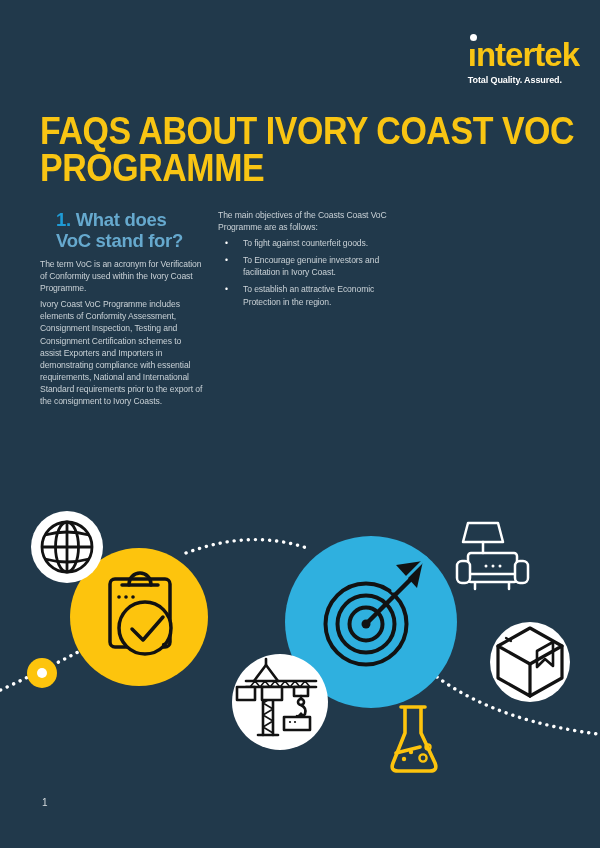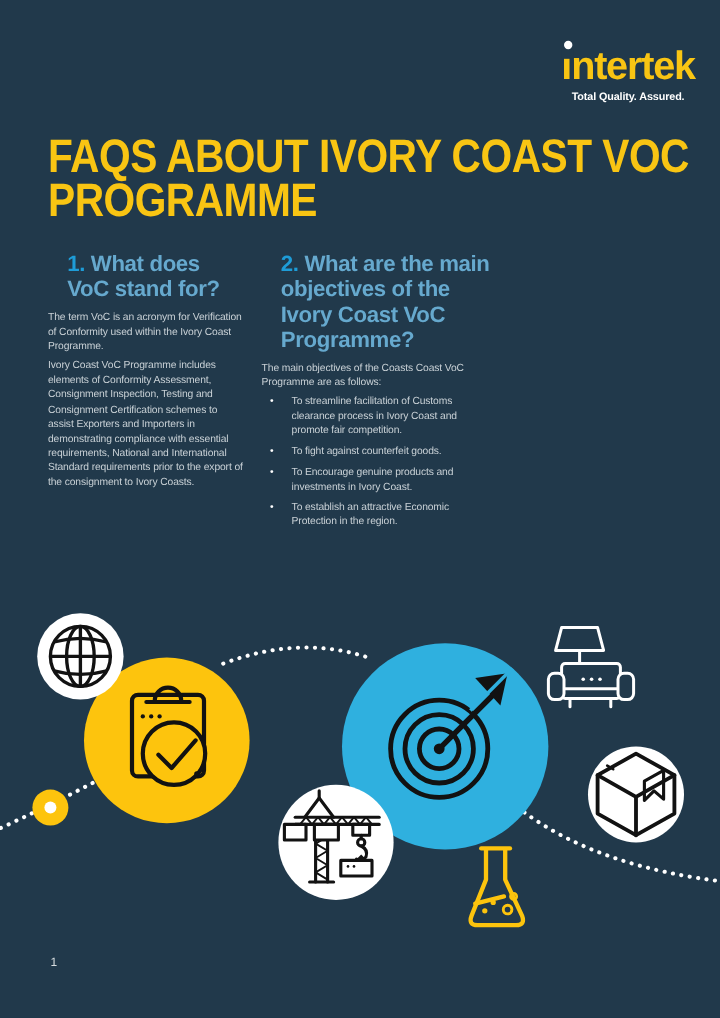--- a/index.html
+++ b/index.html
@@ -2,21 +2,21 @@
 <html style="--background: #21394B; --brand-yellow: #F9C513; --circle-yellow: #FDC40D; --circle-blue: #2FB0DF; --question-number-blue: #1E9CD7; --question-text-blue: #66A9CE; --body-text: #C9D1D6; --white: #FFFFFF; --icon-black: #121212;"><head>
 <meta charset="utf-8">
 <style>
   html,body{margin:0;padding:0;background:var(--background,#21394B);}
   body{
     width:600px;height:848px;position:relative;overflow:hidden;
     font-family:"Liberation Sans", sans-serif;
     background:var(--background,#21394B);
   }
   
-  .logo{position:absolute;top:38px;right:21px;text-align:center;}
+  .logo{position:absolute;top:38px;right:21px;text-align:left;}
   .logo-word{
     position:relative;display:inline-block;
     font-weight:bold;font-size:33px;line-height:1;
     letter-spacing:-1px;color:var(--brand-yellow,#F9C513);
   }
   .logo-dot-mask{position:absolute;left:0;top:3px;width:10px;height:8px;background:var(--background,#21394B);}
   .logo-dot{position:absolute;left:2px;top:-4px;width:7px;height:7px;border-radius:50%;background:#fff;}
   .logo-tagline{font-size:9px;font-weight:bold;color:#fff;margin-top:4px;letter-spacing:-0.1px;}
   
   .title{
@@ -70,27 +70,25 @@
 
 <section class="col col1">
   <h2 class="q-heading"><span class="q-num">1.</span> <span class="q-text">What does VoC stand for?</span></h2>
   <div class="q-body">
     <p>The term VoC is an acronym for Verification of Conformity used within the Ivory Coast Programme.</p>
     <p>Ivory Coast VoC Programme includes elements of Conformity Assessment, Consignment Inspection, Testing and Consignment Certification schemes to assist Exporters and Importers in demonstrating compliance with essential requirements, National and International Standard requirements prior to the export of the consignment to Ivory Coasts.</p>
   </div>
 </section>
 
 <section class="col col2">
-  <h2 class="q-heading"><span class="q-num">2.</span> <span class="q-text">What are the main objectives of the Ivory Coast VoC Programme?</span></h2>
   <div class="q-body">
     <p>The main objectives of the Coasts Coast VoC Programme are as follows:</p>
     <ul class="bullets">
-      <li>To streamline facilitation of Customs clearance process in Ivory Coast and promote fair competition.</li>
       <li>To fight against counterfeit goods.</li>
-      <li>To Encourage genuine products and investments in Ivory Coast.</li>
+      <li>To Encourage genuine investors and facilitation in Ivory Coast.</li>
       <li>To establish an attractive Economic Protection in the region.</li>
     </ul>
   </div>
 </section>
 
 <div class="page-number">1</div>
 
 <svg class="illustration" width="600" height="353" viewBox="0 0 600 353" xmlns="http://www.w3.org/2000/svg">
 
   <g fill="none" stroke="#FFFFFF" stroke-width="3.4" stroke-linecap="round" stroke-dasharray="0.1 7">

